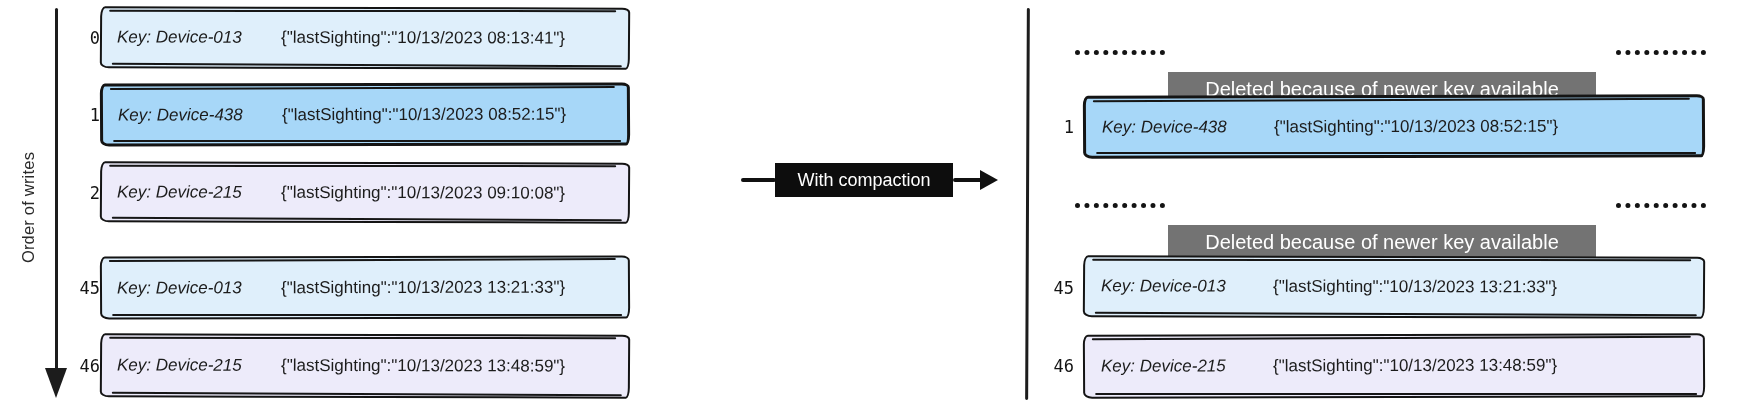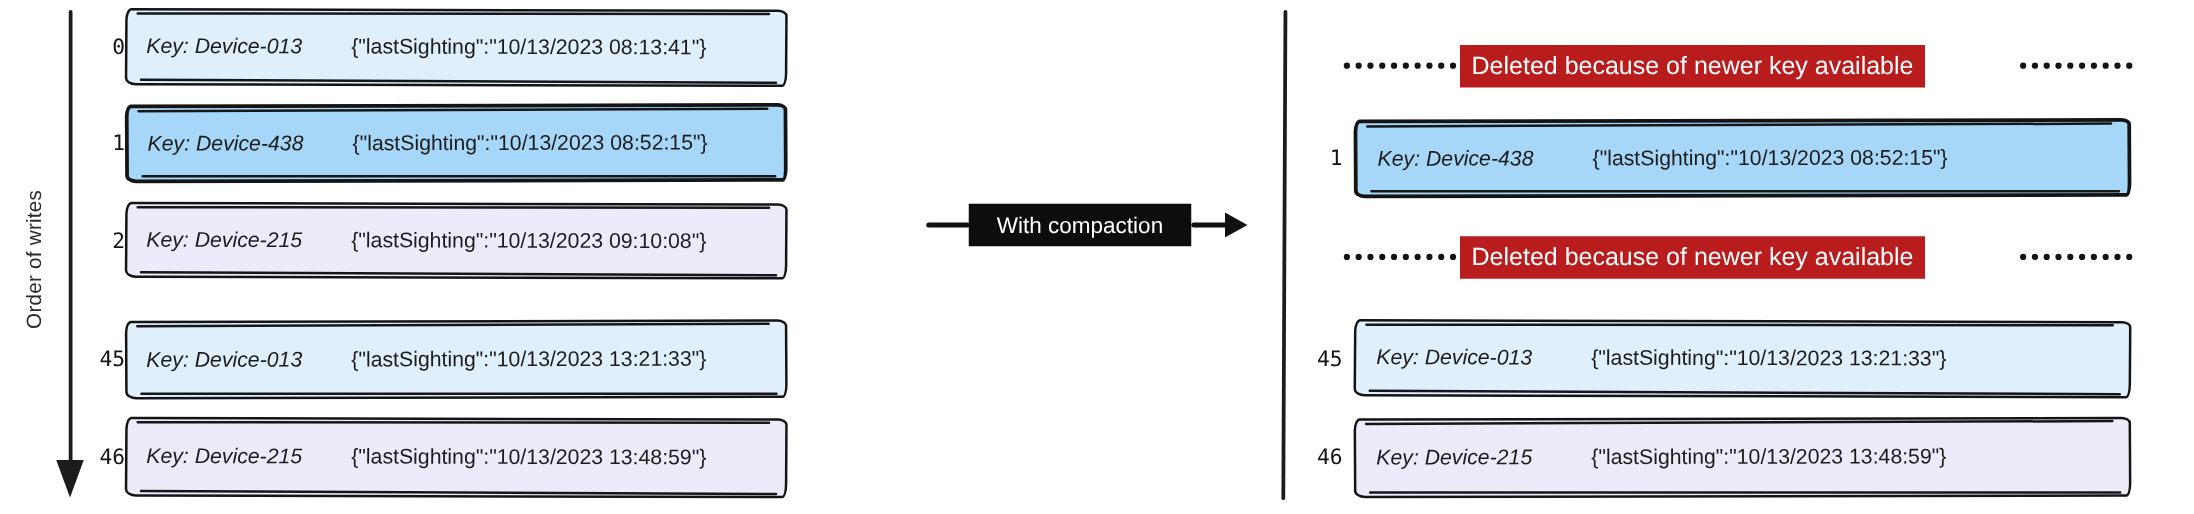--- a/index.html
+++ b/index.html
@@ -51,22 +51,22 @@
   .compact-arrowhead{
     position:absolute;left:980px;top:169.5px;width:0;height:0;
     border-top:10px solid transparent;border-bottom:10px solid transparent;border-left:18px solid #111;
   }
 
   
   .segment-line{position:absolute;left:1026px;top:8px;width:3.2px;height:392px;background:#1c1c1c;border-radius:2px;transform:rotate(.25deg);}
 
   .dotted-line{position:absolute;height:0;border-top:5.5px dotted #141414;}
   .deleted-box{
-    position:absolute;width:372px;height:34px;background:#b91c1c;color:#fff;
-    display:flex;align-items:center;justify-content:center;font-size:20px;white-space:nowrap;
+    position:absolute;width:428px;height:34px;background:#737373;color:#fff;
+    display:flex;align-items:center;justify-content:center;font-size:20px;white-space:nowrap;margin-top:36px;
   }
 </style>
 </head>
 <body>
 
 <div class="canvas">
 
   <div class="axis-line"></div>
   <div class="axis-arrowhead"></div>
   <div class="axis-label">Order of writes</div>

